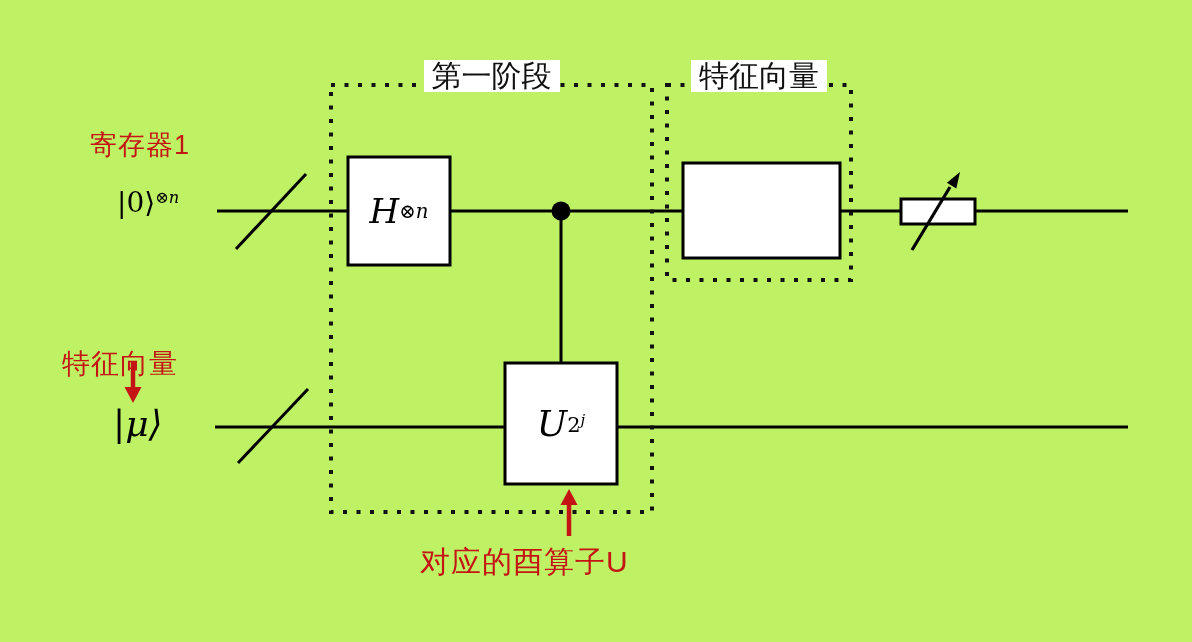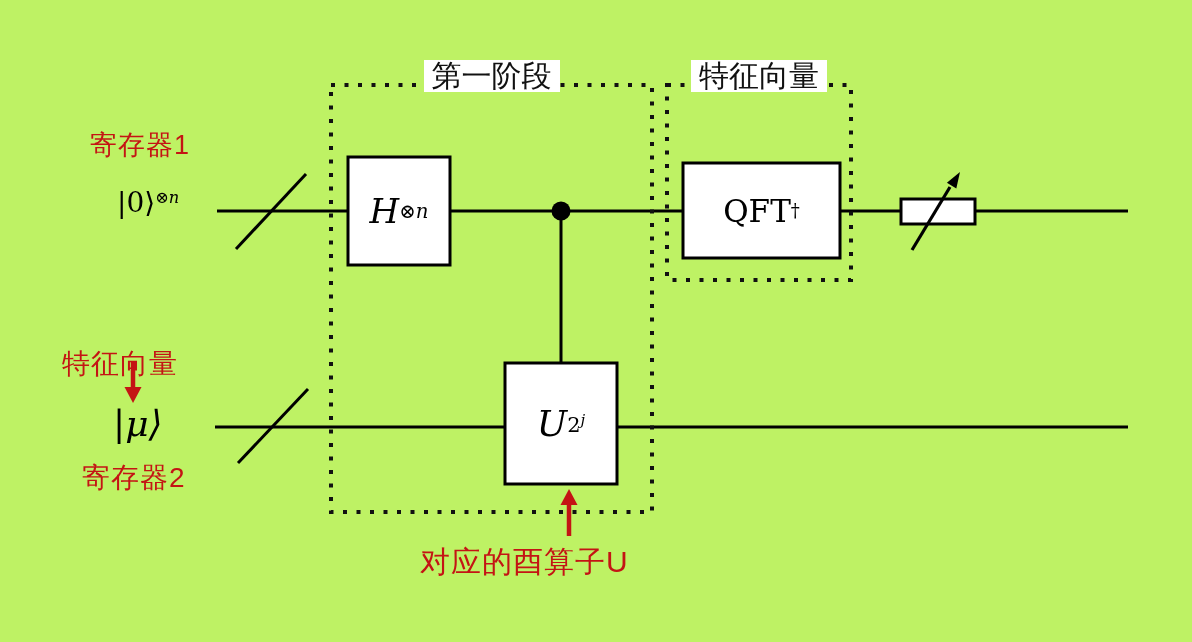--- a/index.html
+++ b/index.html
@@ -96,30 +96,25 @@
     <span>特征向量</span>
   </div>
 
   <div class="abs red-label" style="left:90px; top:131px; font-size:27px;">寄存器1</div>
   <div class="abs math" style="left:117px; top:186px; font-size:28px;">
     <span>|0⟩</span><span class="msup it">⊗n</span>
   </div>
 
   <div class="abs red-label" style="left:62px; top:349px; font-size:28px;">特征向量</div>
   <div class="abs math it" style="left:113px; top:403px; font-size:36px;">|μ⟩</div>
-  <div class="abs red-label" style="left:82px; top:463px; font-size:28px;">寄存器2</div>
 
   <div class="abs gate-label math" style="left:348px; top:157px; width:102px; height:108px; font-size:34px;">
     <span class="it">H</span>
       <span class="msup it">⊗n</span>
   </div>
   <div class="abs gate-label math" style="left:505px; top:363px; width:112px; height:121px; font-size:36px;">
     <span class="it">U</span>
       <span class="msup"><span>2</span><span class="msupsup it">j</span></span>
   </div>
-  <div class="abs gate-label math" style="left:683px; top:163px; width:157px; height:95px; font-size:31px;">
-    <span>QFT</span>
-      <span class="msup">†</span>
-  </div>
 
   <div class="abs red-label" style="left:420px; top:545px; width:300px; font-size:30px;">对应的酉算子U</div>
 
 </div>
 
 </body></html>

